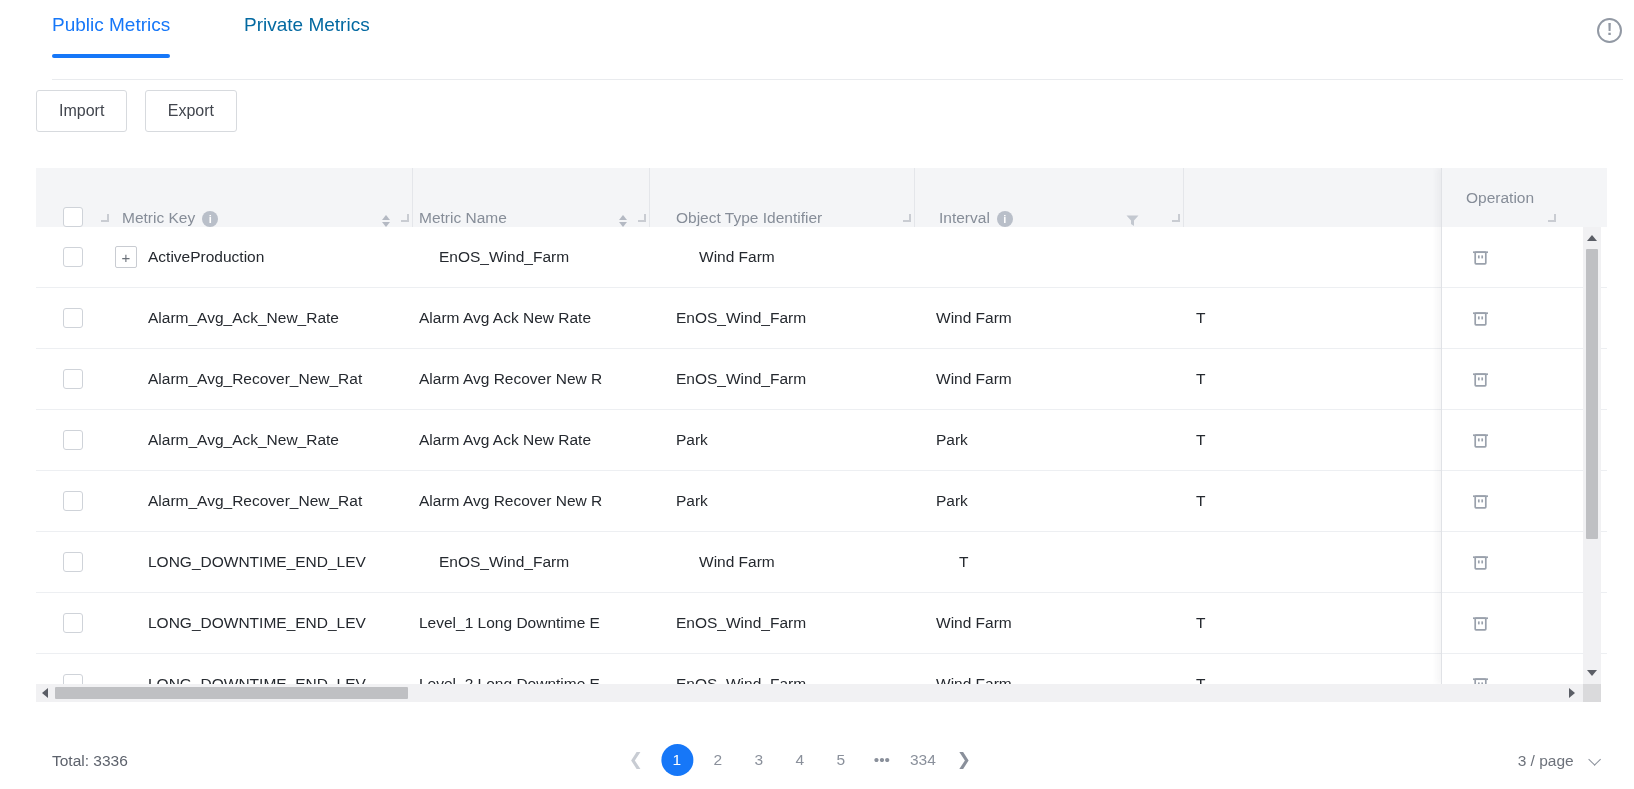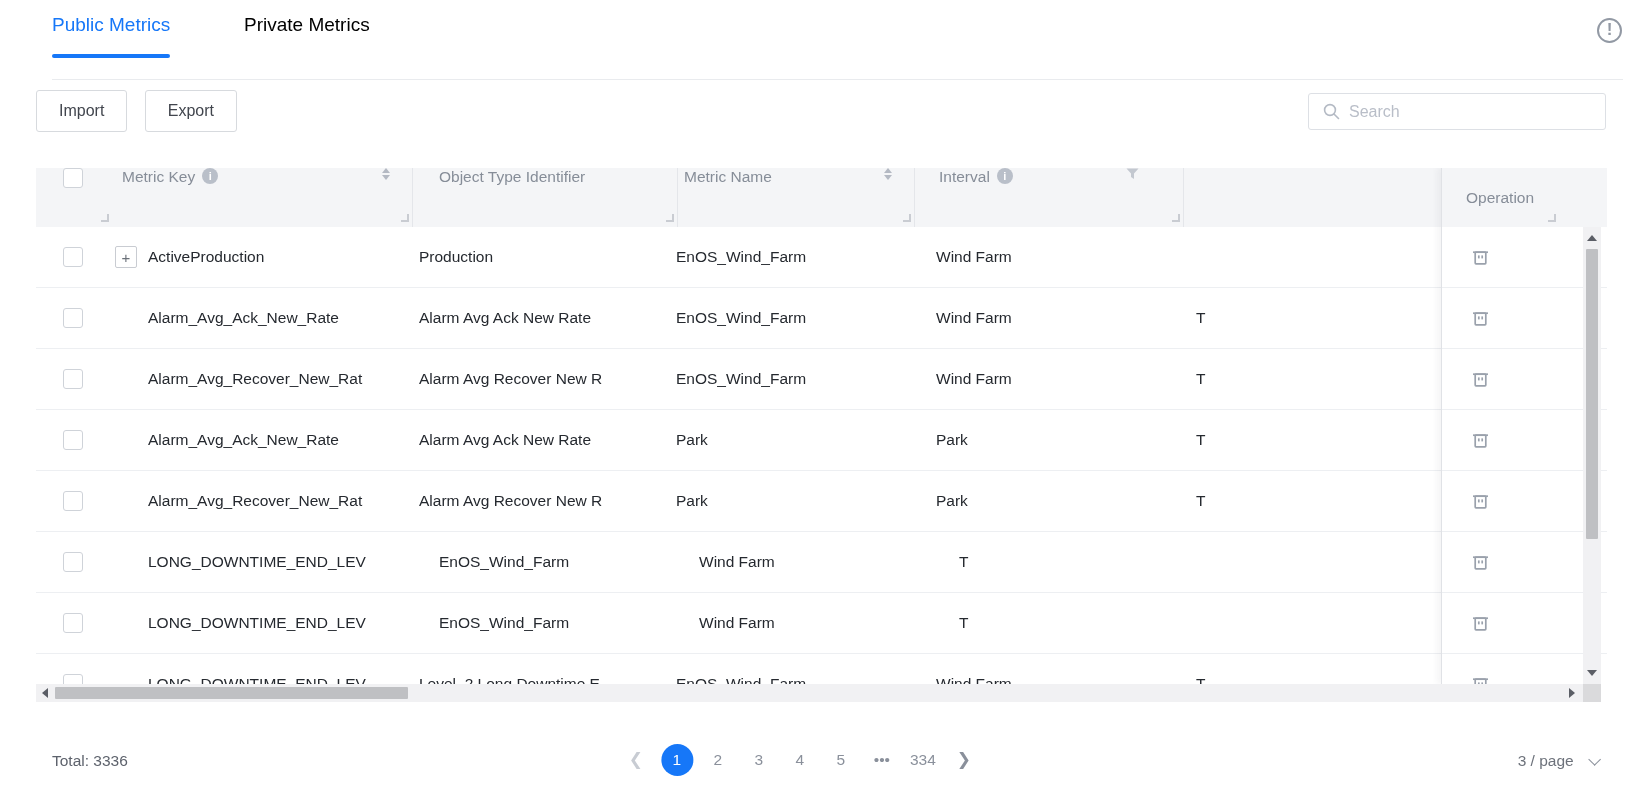--- a/index.html
+++ b/index.html
@@ -7,21 +7,21 @@
   body {
     width:1634px; height:789px; position:relative; overflow:hidden;
     font-family:"Liberation Sans", sans-serif; color:#25292f;
   }
   
   .tabs-bar { position:absolute; left:0; top:0; width:1634px; height:80px;margin-left:16px; }
   .tabs-bar .rule { position:absolute; left:36px; right:27px; bottom:0; height:1px; background:#e9ebee; }
   .tab { position:absolute; top:14px; font-size:19px; cursor:pointer; }
   .tab-public { left:36px; color:#1677f8; }
   .tab-public .tab-underline { position:absolute; left:0; right:0; bottom:-22px; height:4px; background:#1677f8; border-radius:2px; }
-  .tab-private { left:228px; color:#000000; }
+  .tab-private { left:228px; color:#0369a1; }
   .alert-icon { position:absolute; right:28px; top:18px; width:25px; height:25px;
     border:2.5px solid #9299a4; border-radius:50%; color:#9299a4; font-weight:bold;
     font-size:17px; text-align:center; line-height:20px; }
   
   .toolbar { position:absolute; left:36px; right:27px; top:90px; height:42px; }
   .btn { display:inline-block; height:42px; padding:0 22px; margin-right:13px;
     border:1px solid #d7dade; border-radius:3px; background:#fff; color:#41454d;
     font-size:16px; line-height:40px; cursor:pointer; }
   .search-box { position:absolute; right:1px; top:3px; width:298px; height:37px;
     border:1px solid #dde0e5; border-radius:3px; background:#fff; display:flex; align-items:center; }
@@ -32,21 +32,21 @@
   
   .table-wrap { position:absolute; left:36px; top:168px; width:1571px; height:534px; overflow:hidden; }
   .cols { display:flex; }
   .c1 { width:76px;  flex:0 0 76px; }
   .c2 { width:301px; flex:0 0 301px; }
   .c3 { width:237px; flex:0 0 237px; }
   .c4 { width:265px; flex:0 0 265px; }
   .c5 { width:257px; flex:0 0 257px; }
   .c6 { width:269px; flex:0 0 269px; }
   .t-header { height:59px; background:#f4f5f7; color:#868d98; font-size:15.5px; }
-  .h-cell { position:relative; display:flex; align-items:flex-start; height:59px; }
+  .h-cell { position:relative; display:flex; align-items:flex-end; height:59px; }
   .h-cell .corner { position:absolute; right:3px; bottom:5px; width:8px; height:8px;
     border-right:2px solid #c9ccd2; border-bottom:2px solid #c9ccd2; }
   .h-sep { border-right:1px solid #e4e6ea; }
   .pad10 { padding-left:10px; } .pad6 { padding-left:6px; } .pad26 { padding-left:26px; }
   .pad21 { padding-left:21px; } .pad24 { padding-left:24px; }
   .info-icon { display:inline-block; width:16px; height:16px; margin-left:7px; border-radius:50%;
     background:#b9bfc9; color:#fff; font-size:11px; font-weight:bold; text-align:center; line-height:16px; font-style:normal; }
   .sort-icon { position:absolute; right:22px; display:flex; flex-direction:column; gap:2px; }
   .sort-icon i { width:0; height:0; border-left:4.5px solid transparent; border-right:4.5px solid transparent; }
   .sort-icon .up { border-bottom:5px solid #b4b9c3; }
@@ -104,79 +104,69 @@
   <div class="tab tab-private">
     <span>Private Metrics</span>
   </div>
   <div class="alert-icon">!</div>
   <div class="rule"></div>
 </div>
 
 <div class="toolbar">
   <button class="btn">Import</button>
   <button class="btn">Export</button>
-  <div class="search-box">
-    <svg width="17" height="17" viewBox="0 0 17 17">
-      <circle cx="7" cy="7" r="5.4" fill="none" stroke="#b4bac4" stroke-width="1.6"></circle>
-      <line x1="11.2" y1="11.2" x2="15.5" y2="15.5" stroke="#b4bac4" stroke-width="1.6" stroke-linecap="round"></line>
-    </svg>
-    <input type="text" placeholder="Search" style="">
-  </div>
 </div>
 
 <div class="table-wrap">
 
   <div class="t-header cols">
     <div class="h-cell c1">
       <div class="checkbox" style="margin-left:27px"></div>
       <div class="corner"></div>
     </div>
     <div class="h-cell c2 pad10 h-sep">
       <span>Metric Key</span>
       <i class="info-icon">i</i>
       <span class="sort-icon">
           <i class="up"></i>
           <i class="dn"></i>
         </span>
       <div class="corner"></div>
     </div>
-    <div class="h-cell c4 pad26 h-sep">
-      <span>Object Type Identifier</span>
-      <div class="corner"></div>
-    </div>
     <div class="h-cell c3 pad6 h-sep">
       <span>Metric Name</span>
       <span class="sort-icon">
           <i class="up"></i>
           <i class="dn"></i>
         </span>
       <div class="corner"></div>
     </div>
+    <div class="h-cell c4 pad26 h-sep">
+      <span>Object Type Identifier</span>
+      <div class="corner"></div>
+    </div>
     <div class="h-cell c6 pad24 h-sep">
       <span>Interval</span>
       <i class="info-icon">i</i>
       <svg class="filter-icon filter-far" width="13" height="12" viewBox="0 0 13 12">
         <path d="M0.5 0.5 H12.5 L8 5.6 V11 L5 9 V5.6 Z" fill="#c3c8d0"></path>
       </svg>
       <div class="corner"></div>
     </div>
   </div>
 
   <div class="t-body">
     <div class="t-row cols">
       <div class="c1">
           <div class="checkbox"></div>
         </div>
       <div class="c2 cell-key">
         <button class="expand-btn">+</button>
         <span>ActiveProduction</span>
       </div>
-      <div class="c3 pad6">
-          <span>Production</span>
-        </div>
       <div class="c4 pad26">
           <span>EnOS_Wind_Farm</span>
         </div>
       <div class="c5 pad21">
           <span>Wind Farm</span>
         </div>
     </div>
     <div class="t-row cols">
       <div class="c1">
           <div class="checkbox"></div>
@@ -273,20 +263,23 @@
       <div class="c6 pad24">
           <span>T</span>
         </div>
     </div>
     <div class="t-row cols">
       <div class="c1">
           <div class="checkbox"></div>
         </div>
       <div class="c2 cell-key">
           <span>LONG_DOWNTIME_END_LEV</span>
+        </div>
+      <div class="c3 pad6">
+          <span>Level_1 Long Downtime E</span>
         </div>
       <div class="c4 pad26">
           <span>EnOS_Wind_Farm</span>
         </div>
       <div class="c5 pad21">
           <span>Wind Farm</span>
         </div>
       <div class="c6 pad24">
           <span>T</span>
         </div>

